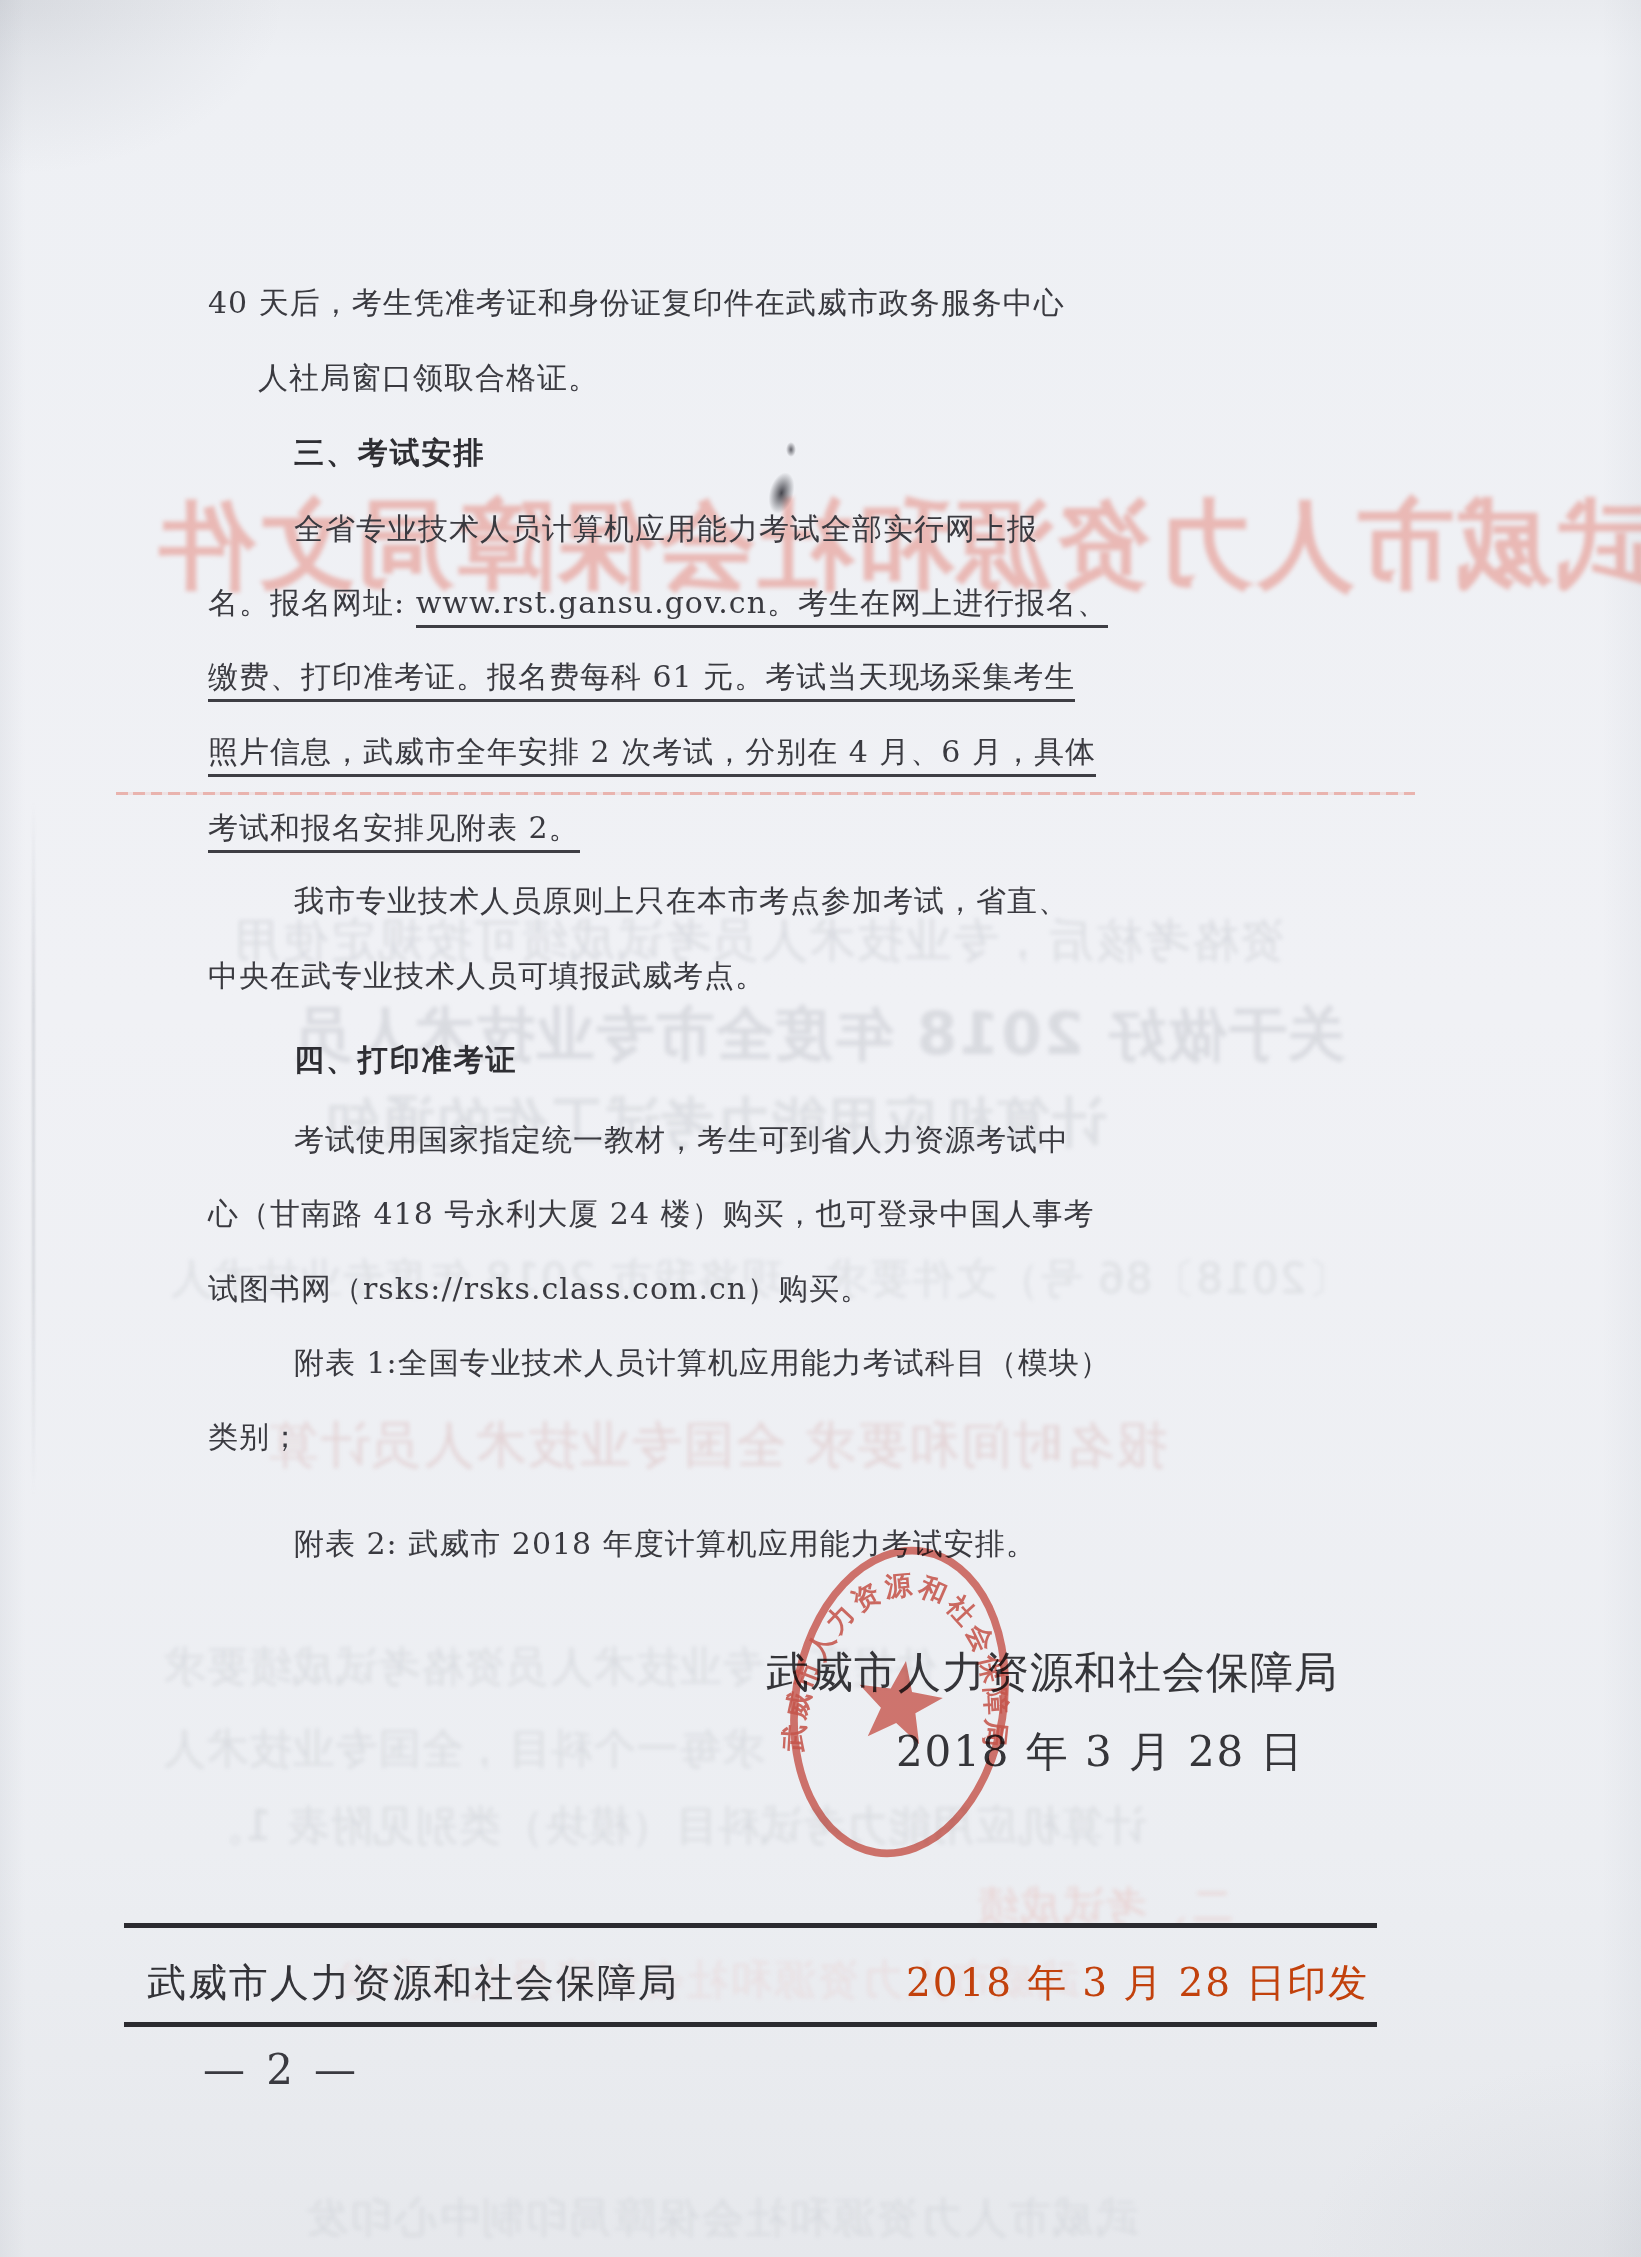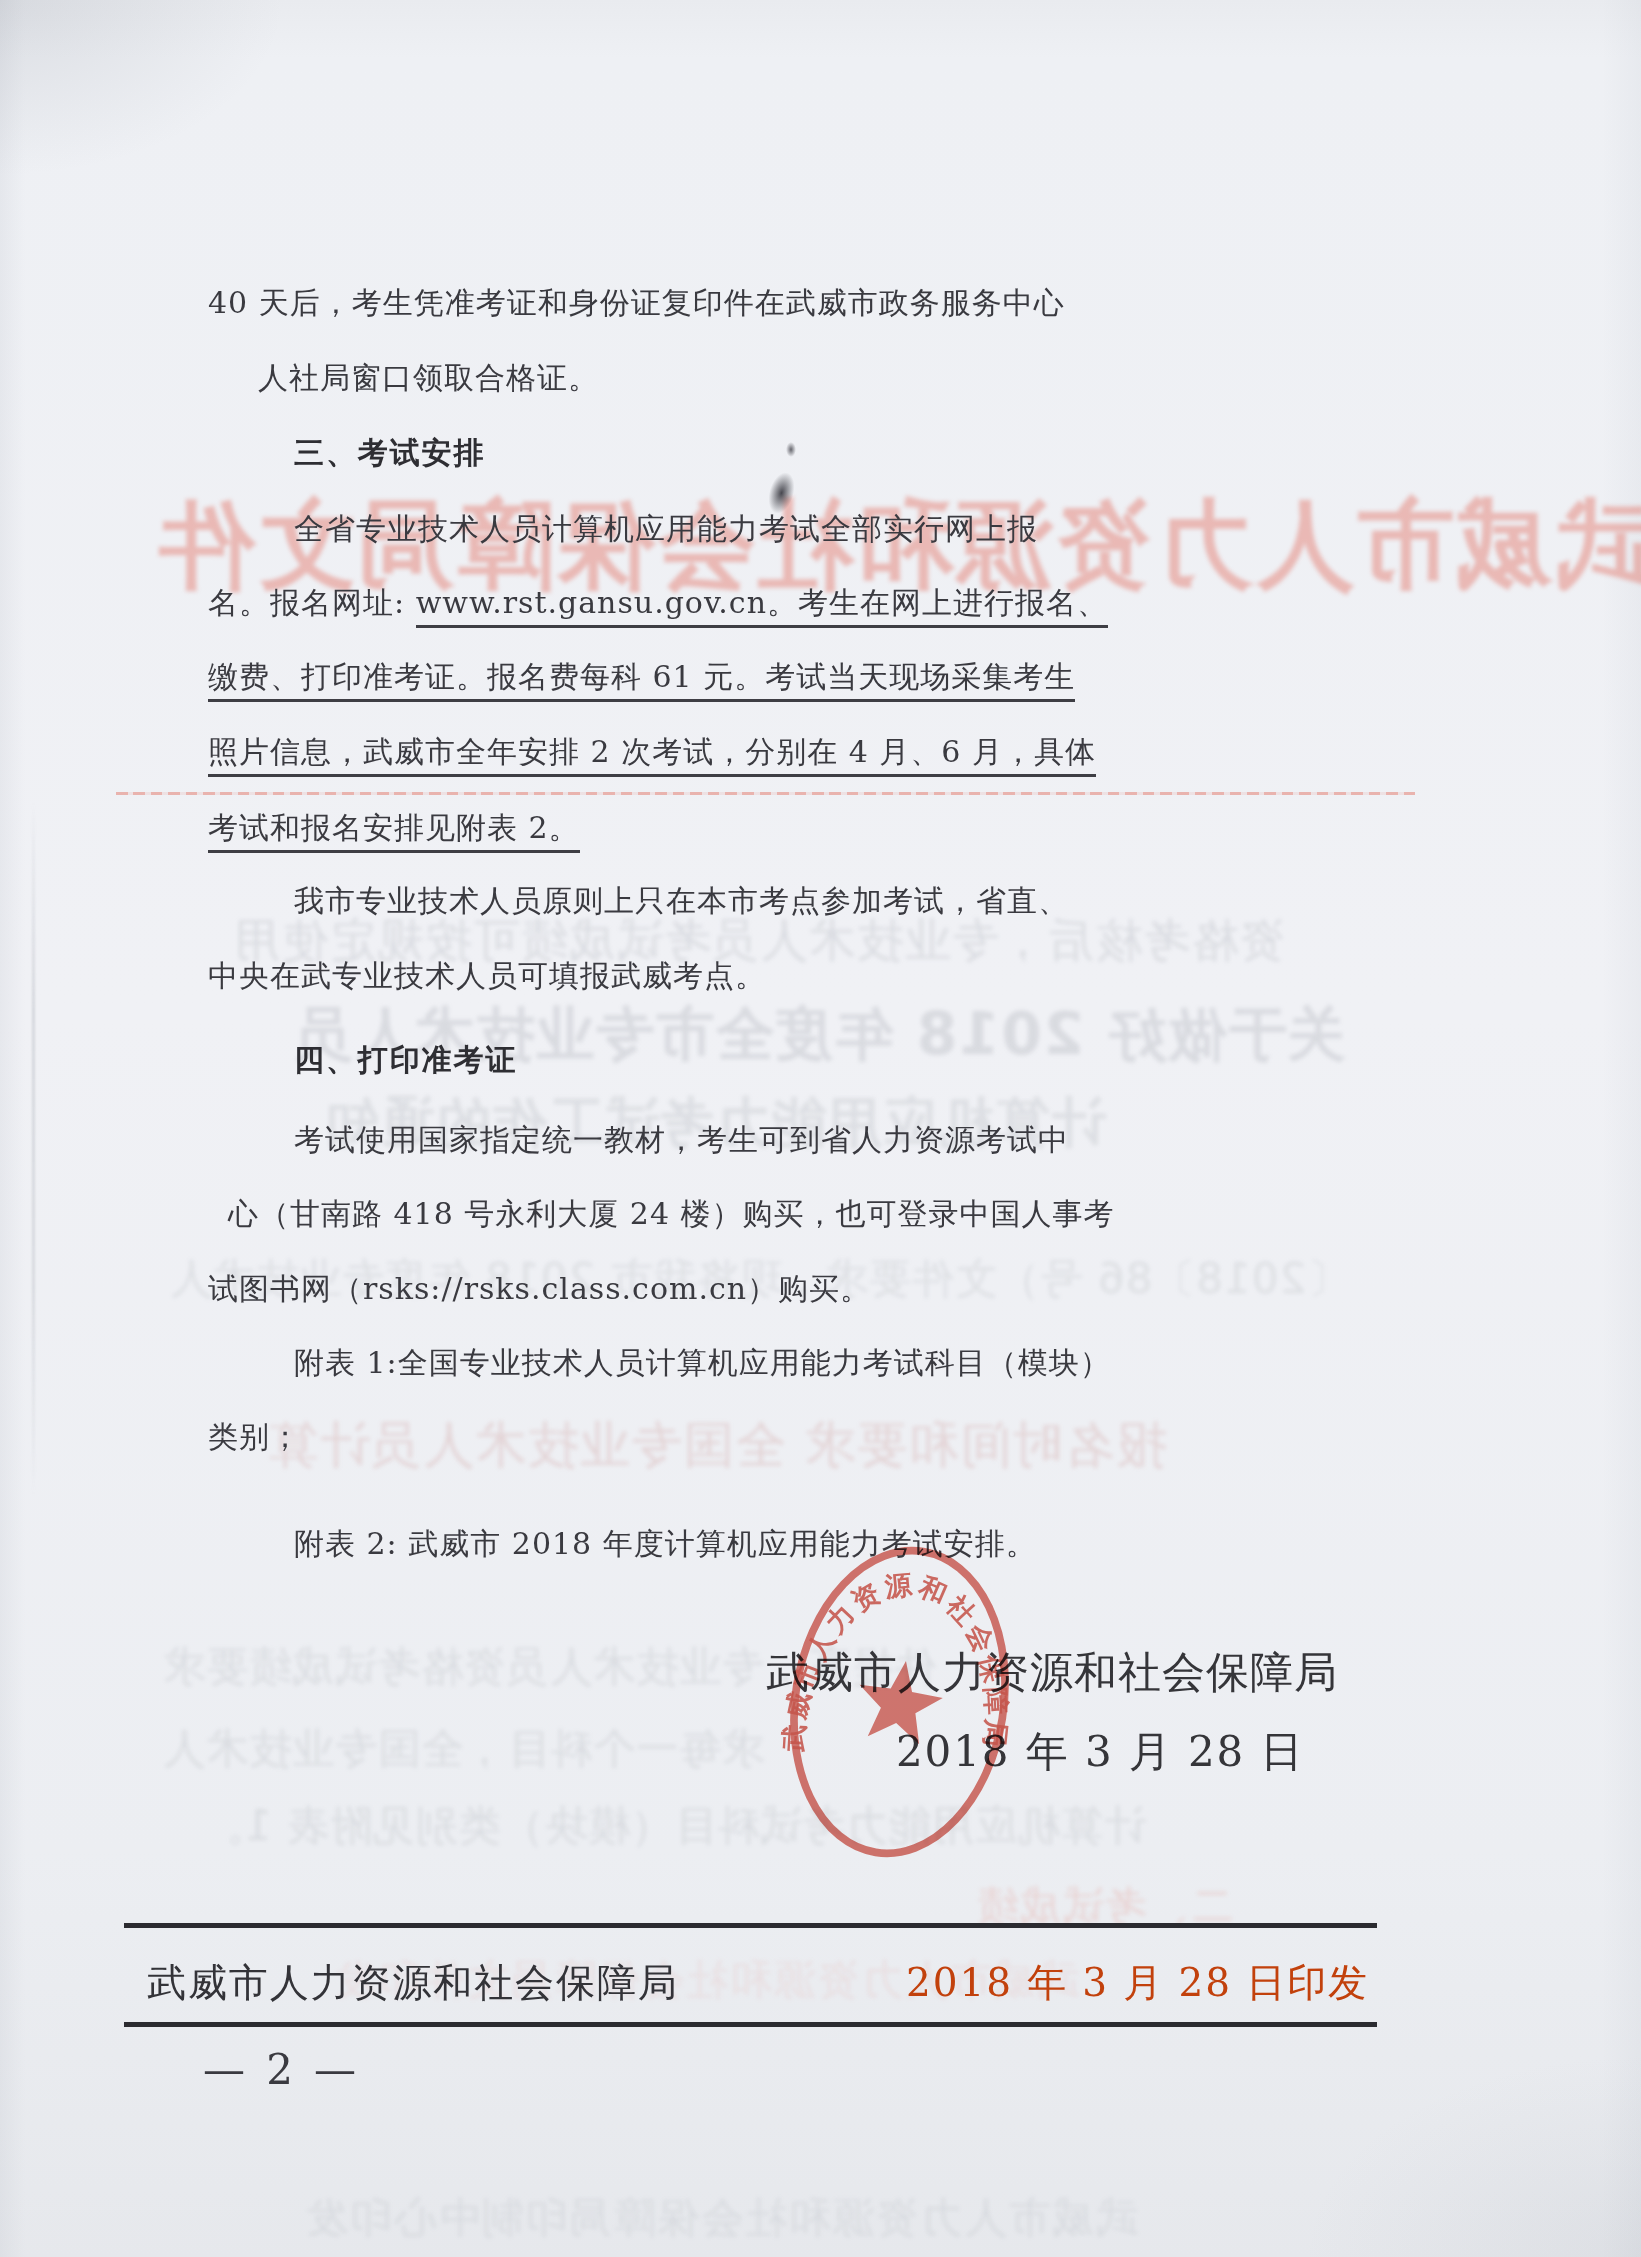--- a/index.html
+++ b/index.html
@@ -108,21 +108,21 @@
     <div class="line bold" style="top: 436px; left: 294px; text-align: center;"><span>三、考试安排</span></div>
     <div class="line" style="top: 512px; left: 294px;"><span>全省专业技术人员计算机应用能力考试全部实行网上报</span></div>
     <div class="line" style="top: 586px; left: 208px;"><span>名。报名网址: </span><span class="useg">www.rst.gansu.gov.cn。考生在网上进行报名、</span></div>
     <div class="line" style="top: 660px; left: 208px;"><span class="useg">缴费、打印准考证。报名费每科 61 元。考试当天现场采集考生</span></div>
     <div class="line" style="top: 735px; left: 208px;"><span class="useg">照片信息，武威市全年安排 2 次考试，分别在 4 月、6 月，具体</span></div>
     <div class="line" style="top: 811px; left: 208px;"><span class="useg">考试和报名安排见附表 2。</span></div>
     <div class="line" style="top: 884px; left: 294px;"><span>我市专业技术人员原则上只在本市考点参加考试，省直、</span></div>
     <div class="line" style="top: 959px; left: 208px;"><span>中央在武专业技术人员可填报武威考点。</span></div>
     <div class="line bold" style="top: 1043px; left: 294px;"><span>四、打印准考证</span></div>
     <div class="line" style="top: 1123px; left: 294px;"><span>考试使用国家指定统一教材，考生可到省人力资源考试中</span></div>
-    <div class="line" style="top: 1197px; left: 208px; margin-left: 20px;"><span>心（甘南路 418 号永利大厦 24 楼）购买，也可登录中国人事考</span></div>
+    <div class="line" style="top: 1197px; left: 208px;"><span>心（甘南路 418 号永利大厦 24 楼）购买，也可登录中国人事考</span></div>
     <div class="line" style="top: 1272px; left: 208px;"><span>试图书网（rsks://rsks.class.com.cn）购买。</span></div>
     <div class="line" style="top: 1346px; left: 294px;"><span>附表 1:全国专业技术人员计算机应用能力考试科目（模块）</span></div>
     <div class="line" style="top: 1420px; left: 208px;"><span>类别；</span></div>
     <div class="line" style="top: 1495px; left: 294px; margin-top: 32px;"><span>附表 2: 武威市 2018 年度计算机应用能力考试安排。</span></div>
   </div>
 
 <div class="smudge-a"></div>
 <div class="smudge-b"></div>
 
 <div class="sig-org">武威市人力资源和社会保障局</div>

